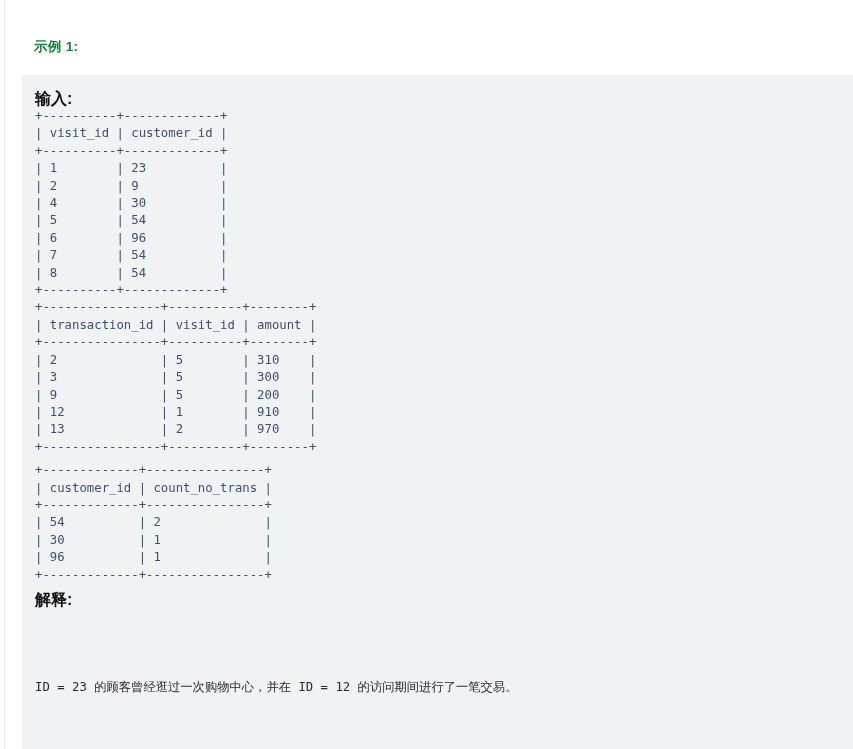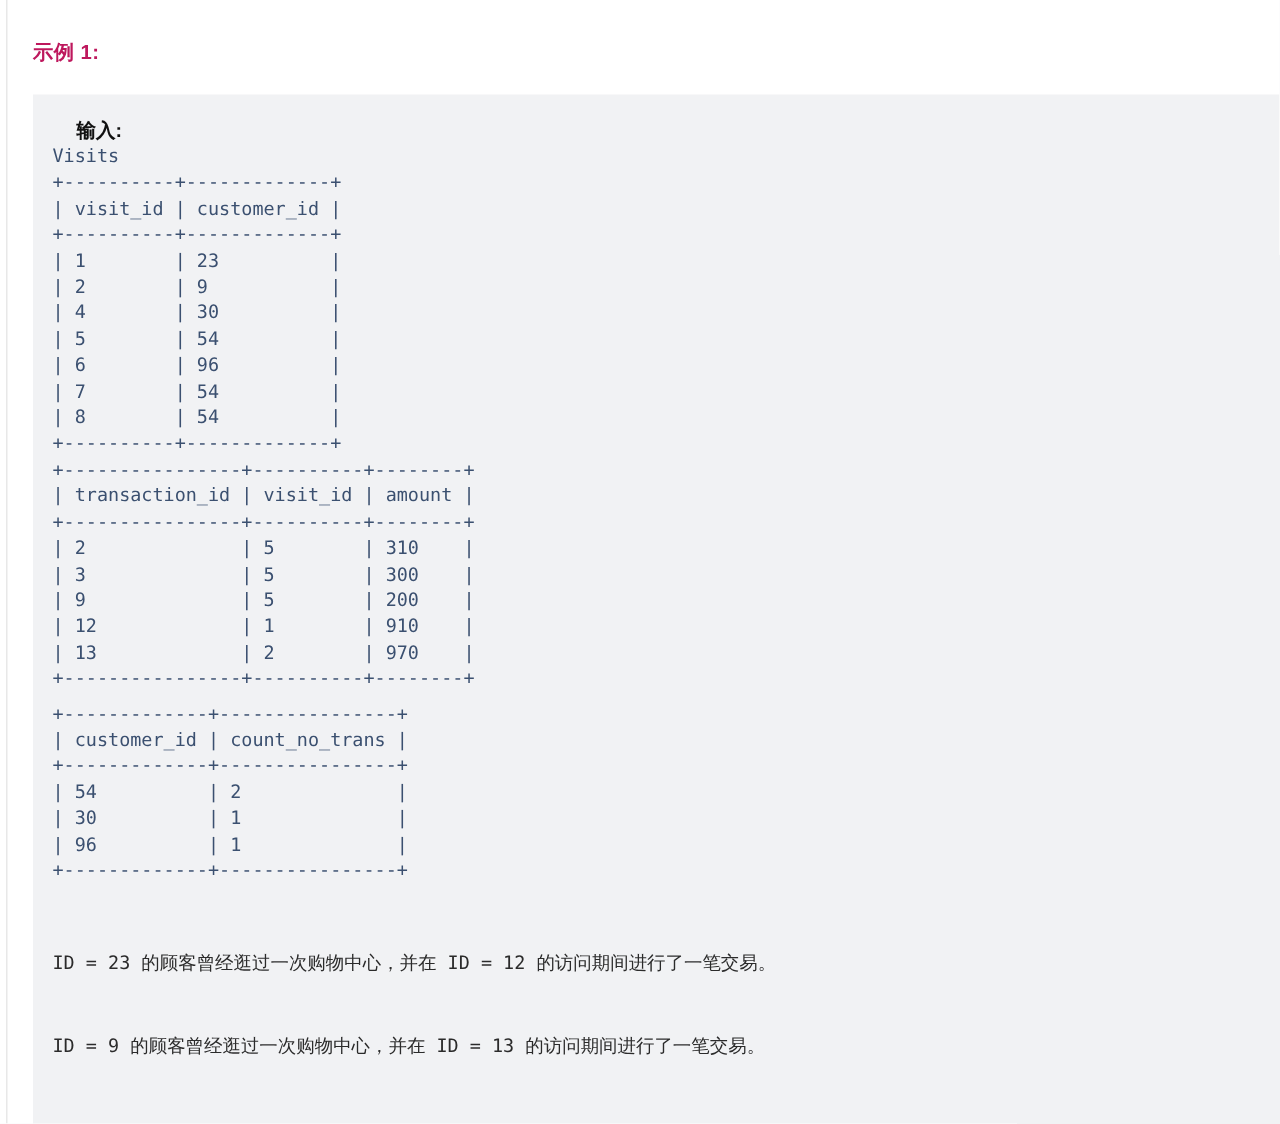--- a/index.html
+++ b/index.html
@@ -26,44 +26,44 @@
   }
 
   .article {
     position: absolute;
     left: 0;
     top: 0;
     width: 853px;
   }
 
   .example-title {
-    margin: 4px;
+    margin: 16px;
     padding: 22px 0 0 18px;
     font-size: 13.5px;
     font-weight: bold;
-    color: #be185d;
+    color: #15803d;
     letter-spacing: 0.3px;
   }
 
   .code-block {
     margin: 19px 0 0 22px;
     width: 831px;
     min-height: 694px;
     background: #f1f2f4;
     padding: 14px 0 10px 0;
     box-sizing: border-box;
     position: relative;
   }
 
   .section-label {
     font-family: "Liberation Sans", sans-serif;
-    font-size: 13px;
+    font-size: 16px;
     font-weight: bold;
     color: #111111;
-    padding-left: 29px;
+    padding-left: 13px;
     line-height: 19px;
     margin: 0;
   }
   .spacer-sm { height: 6px; }
 
   pre.mono {
     margin: 0;
     padding: 0 0 0 13px;
     font-family: "DejaVu Sans Mono", "Liberation Mono", monospace;
     font-size: 12.3px;
@@ -75,36 +75,35 @@
 
   .explain-lines {
     padding: 0 0 0 13px;
     margin: 0;
     font-family: "DejaVu Sans Mono", "Liberation Mono", monospace;
     font-size: 12.3px;
     line-height: 18.6px;
     color: #2b2b2b;
     white-space: pre;
   }
-  .explain-lines div { white-space: pre; }
+  .explain-lines div { white-space: pre; margin-top: 32px; }
 </style>
 </head>
 <body>
 
 <div class="left-rail"></div>
 
 <div class="article">
 
   <div class="example-title">示例 1:</div>
 
   <div class="code-block">
 
     <div class="section-label">输入:</div>
 
-    <pre class="mono">Visits</pre>
 
     <pre class="mono">+----------+-------------+
 | visit_id | customer_id |
 +----------+-------------+
 | 1        | 23          |
 | 2        | 9           |
 | 4        | 30          |
 | 5        | 54          |
 | 6        | 96          |
 | 7        | 54          |
@@ -128,20 +127,21 @@
     <pre class="mono">+-------------+----------------+
 | customer_id | count_no_trans |
 +-------------+----------------+
 | 54          | 2              |
 | 30          | 1              |
 | 96          | 1              |
 +-------------+----------------+</pre>
 
     <div class="spacer-sm"></div>
 
+    <div class="section-label">解释:</div>
 
     <div class="explain-lines">
       <div>ID = 23 的顾客曾经逛过一次购物中心，并在 ID = 12 的访问期间进行了一笔交易。</div>
       <div>ID = 9 的顾客曾经逛过一次购物中心，并在 ID = 13 的访问期间进行了一笔交易。</div>
       
       
       
       
     </div>
 

